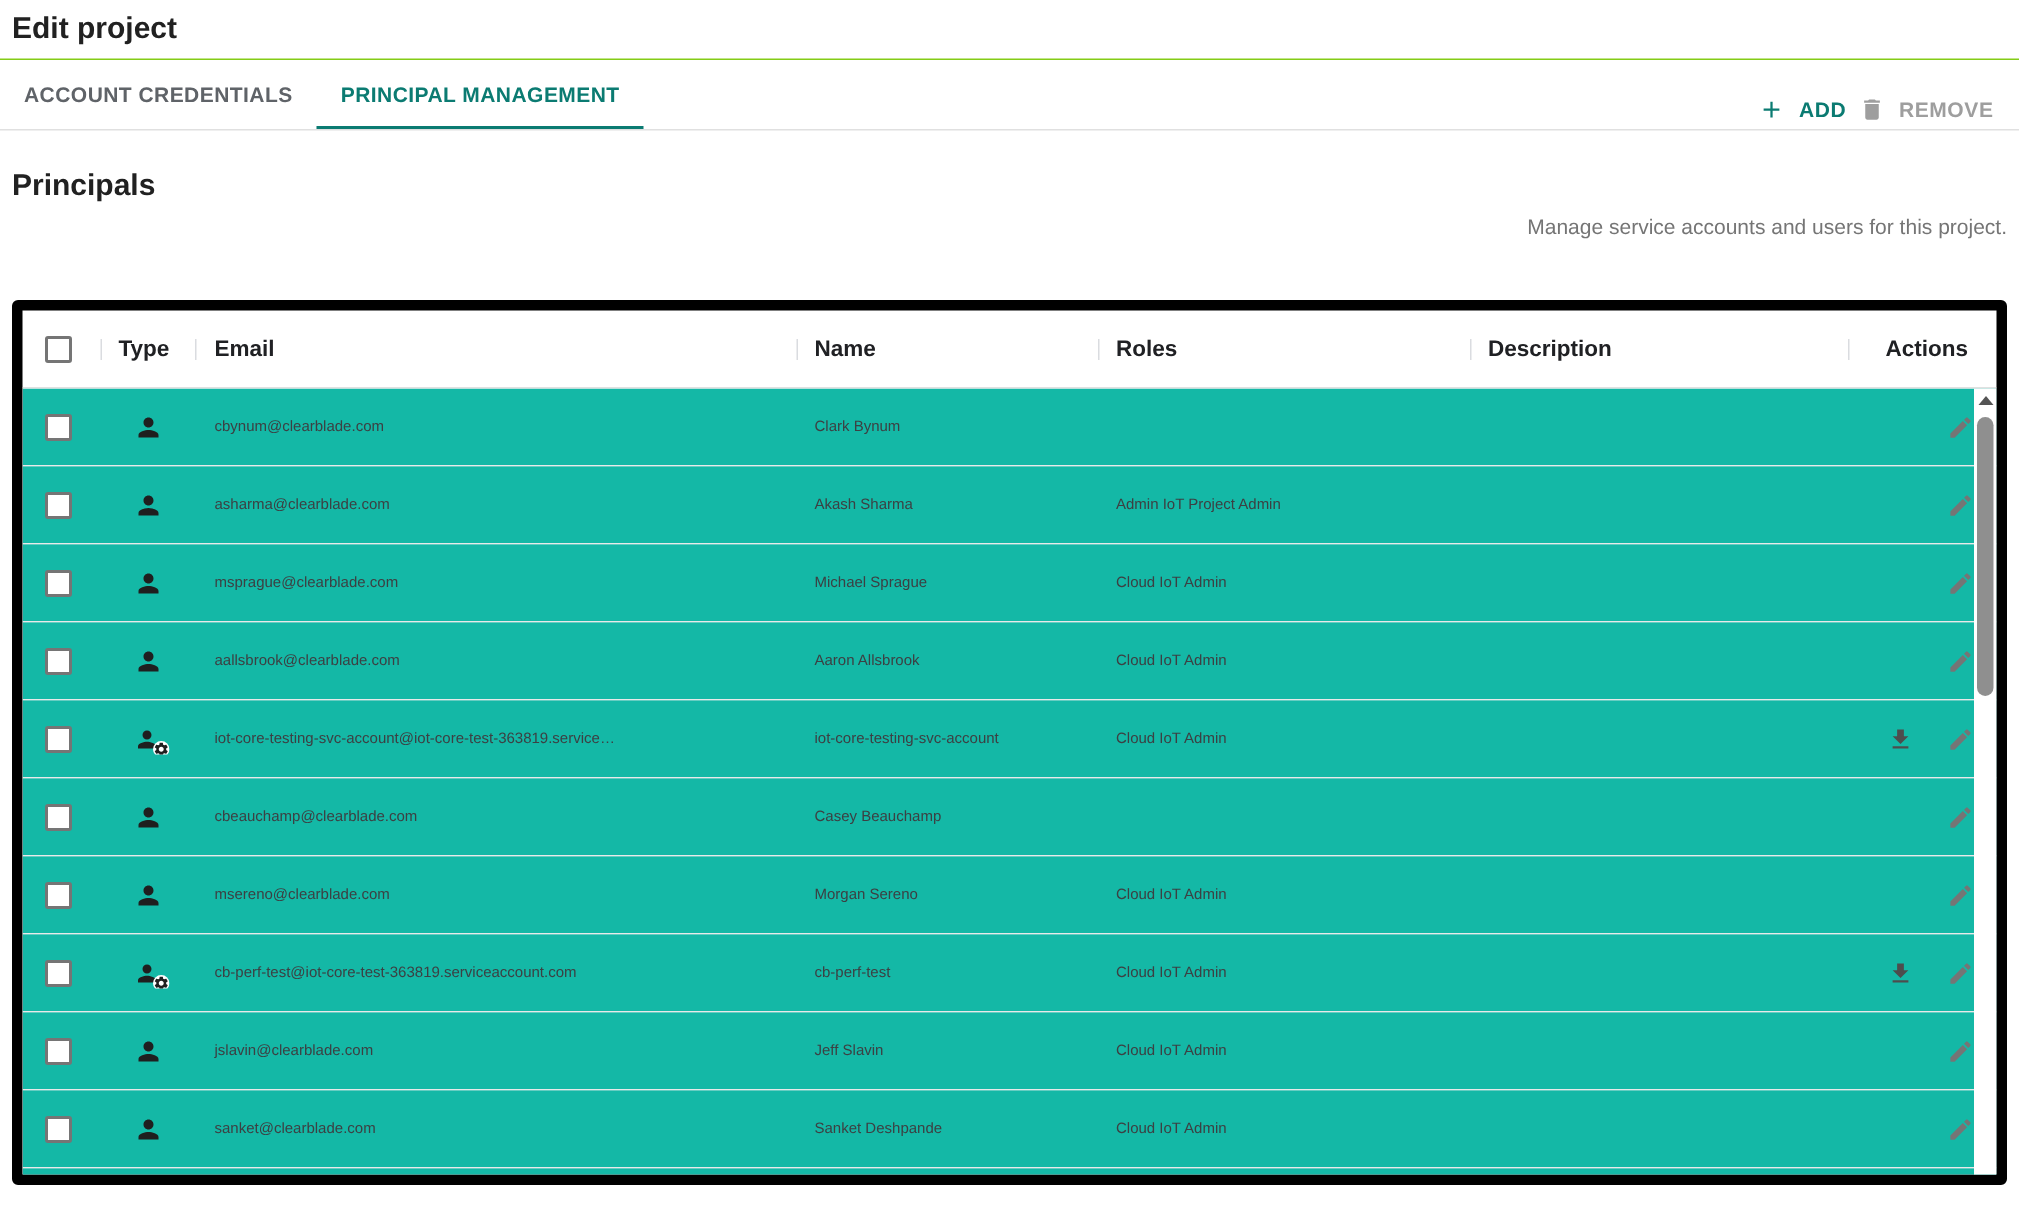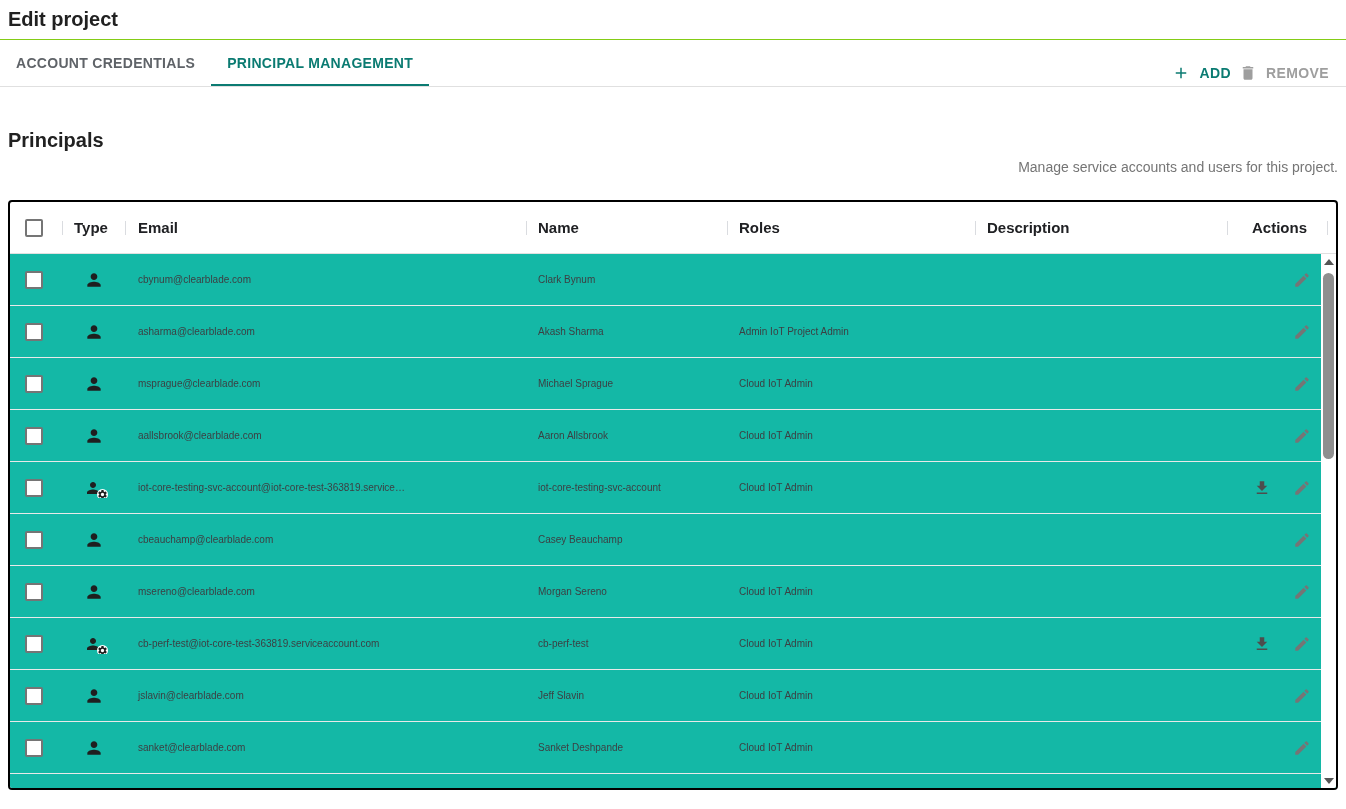--- a/index.html
+++ b/index.html
@@ -27,39 +27,39 @@
     color: #5f6368; cursor: pointer; position: relative; white-space: nowrap;
   }
   .tab.active { color: var(--accent); }
   .tab.active::after {
     content: ""; position: absolute; left: 0; right: 0; bottom: 0; height: 2px;
     background: var(--accent);
   }
 
   
   .section { position: relative; padding: 25px 8px 0 8px; }
-  .section-heading { font-size: 20px; font-weight: 700; line-height: 24px; color: #212121; margin-top: 16px; }
+  .section-heading { font-size: 20px; font-weight: 700; line-height: 24px; color: #212121; }
   .section-sub { font-size: 14px; color: #757575; margin-top: 7px; line-height: 16px; text-align: right; }
 
   .toolbar { position: absolute; top: 62px; right: 13px; display: flex; align-items: center; }
   .tool-btn {
     display: flex; align-items: center; gap: 9px;
     background: none; border: none; padding: 2px 4px;
     font-family: inherit; font-size: 14px; font-weight: 700; letter-spacing: .4px;
     cursor: pointer;
   }
   .tool-btn.add { color: var(--accent); }
   .tool-btn.remove { color: #9e9e9e; cursor: default; }
   .tool-btn svg { display: block; }
 
   
   .table {
     position: absolute; left: 8px; top: 200px;
     width: 1330px; height: 590px;
-    border: 2px solid #000000; border-radius: 4px;
+    border: 7px solid #000000; border-radius: 4px;
     background: #fff; overflow: hidden;
   }
   .grid-cols {
     display: grid;
     grid-template-columns: 52px 63px 401px 201px 248px 252px 100px 1fr;
     align-items: center;
   }
   .thead { height: 52px; border-bottom: 1px solid #e0e0e0; font-size: 15px; font-weight: 700; color: #202124; }
   .th { position: relative; height: 100%; display: flex; align-items: center; padding-left: 12px; }
   .th.sep::before {

